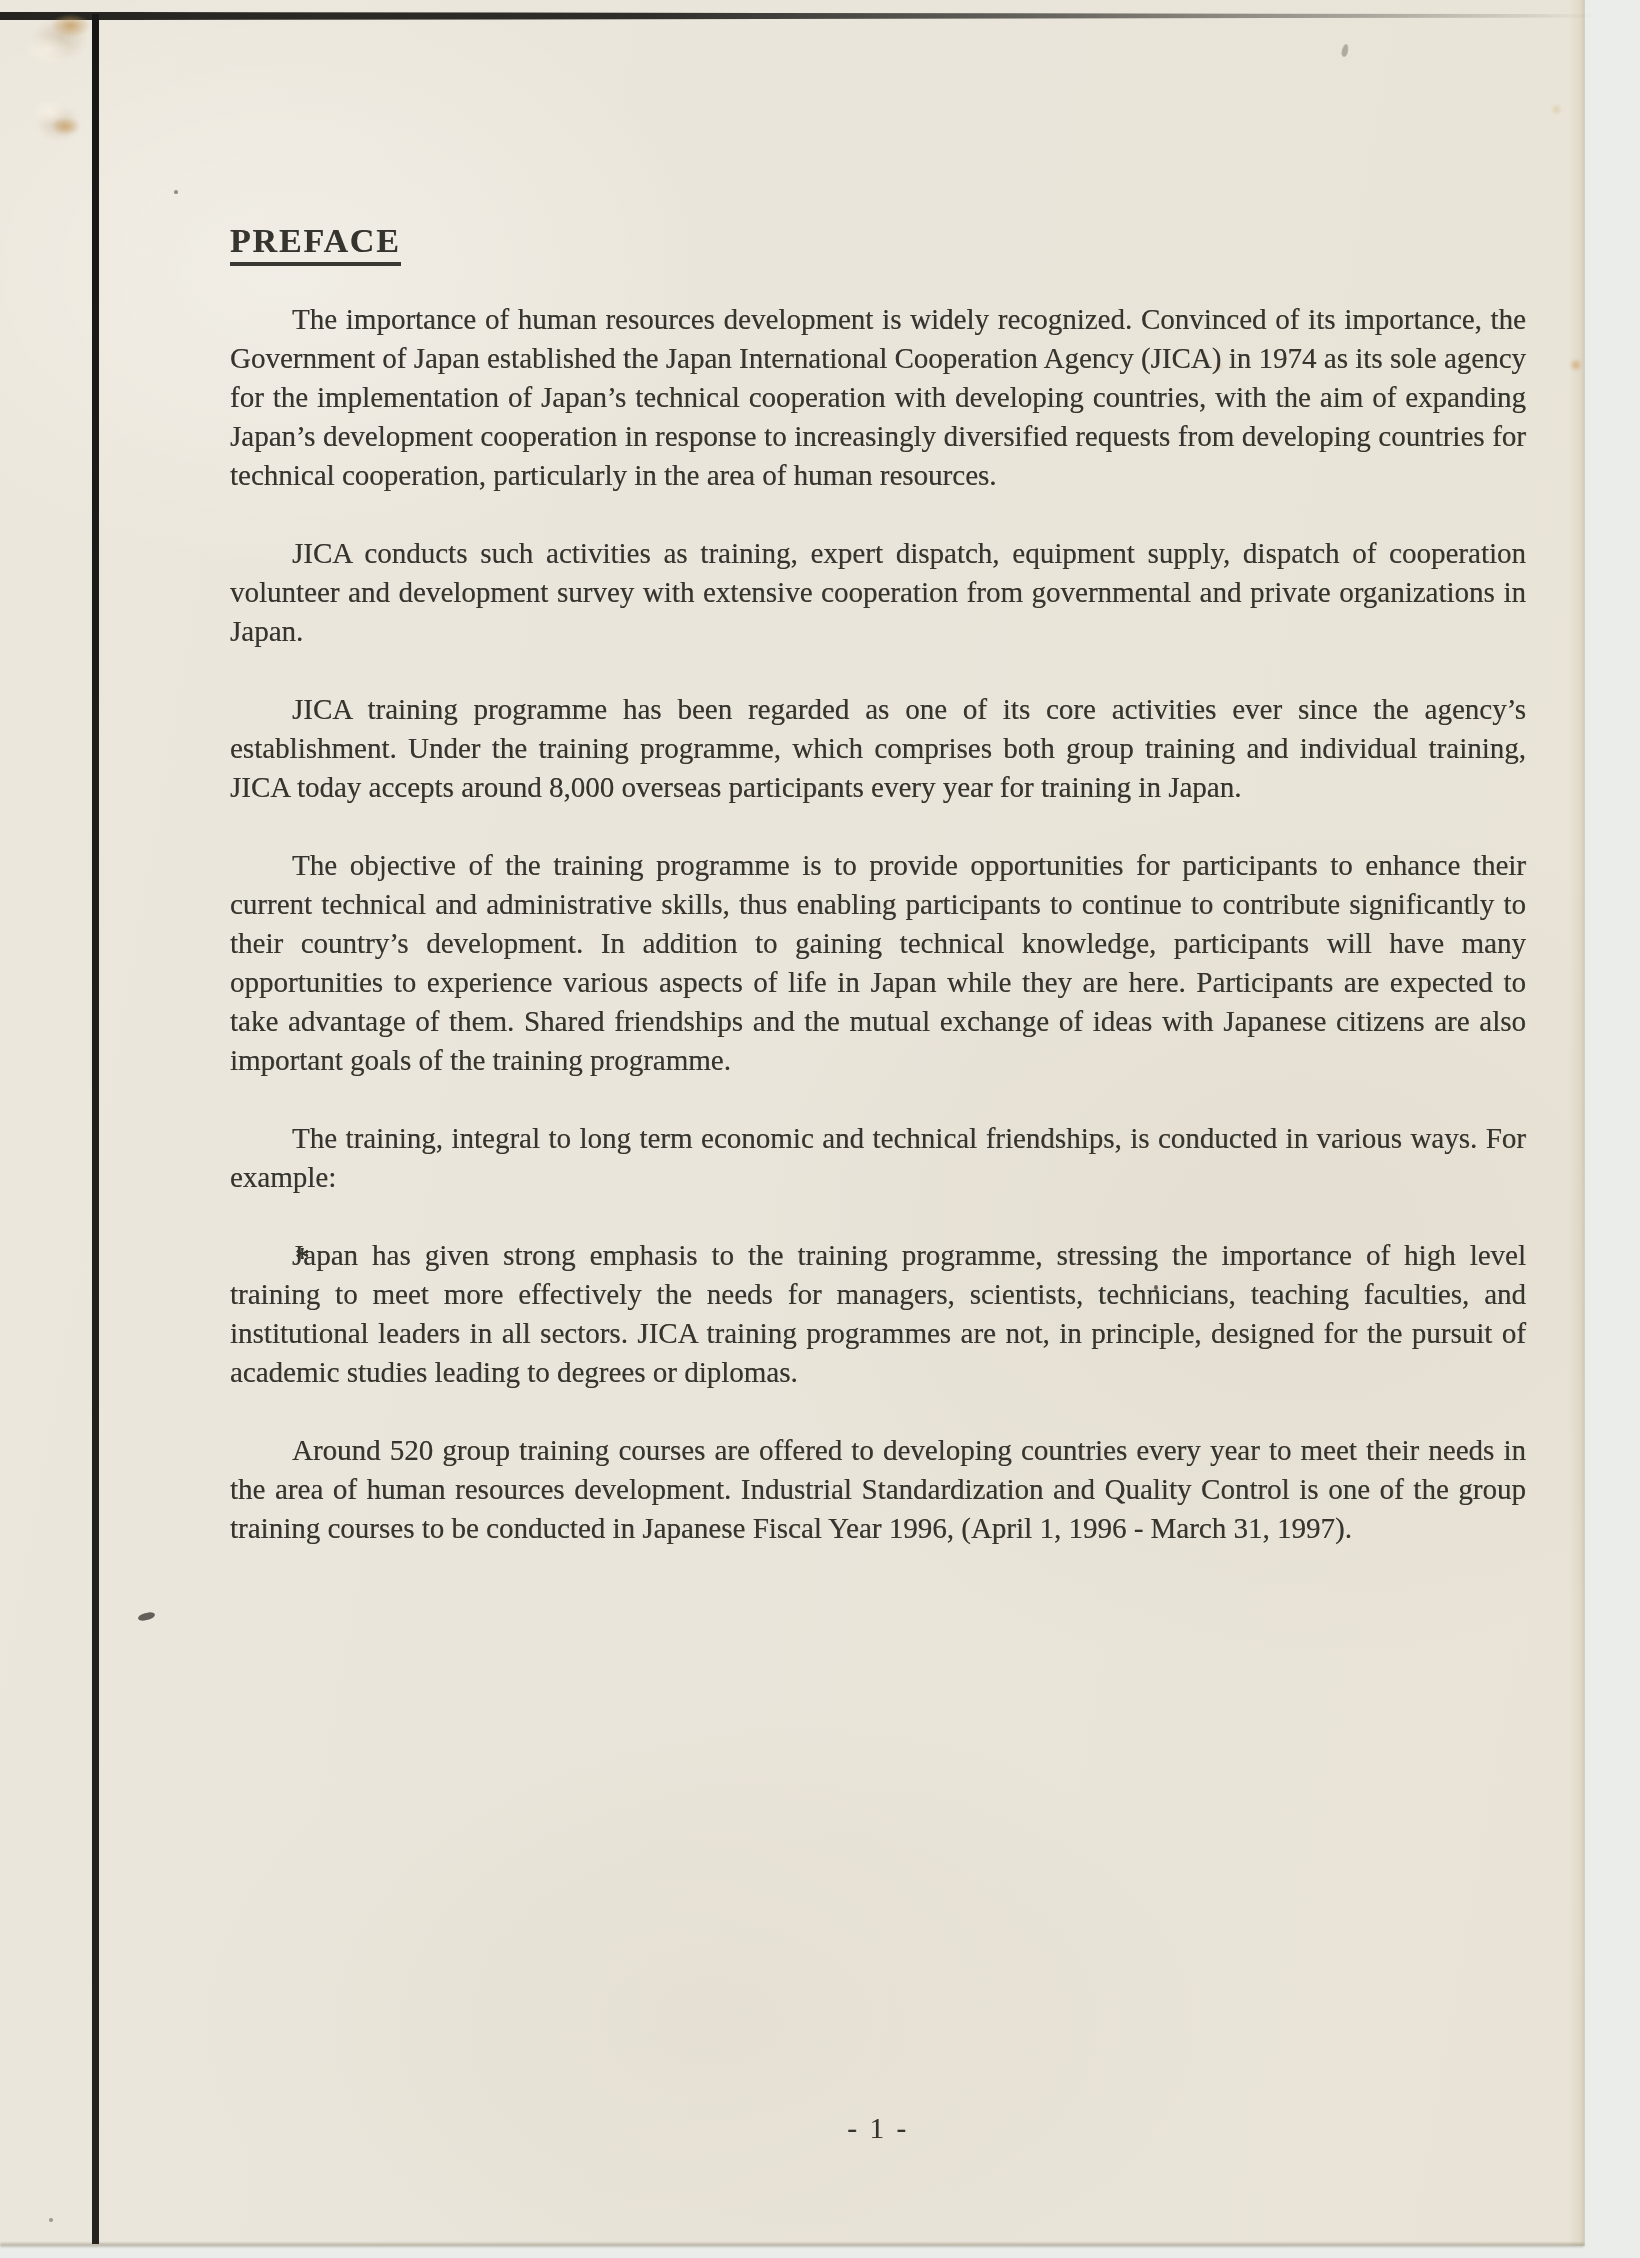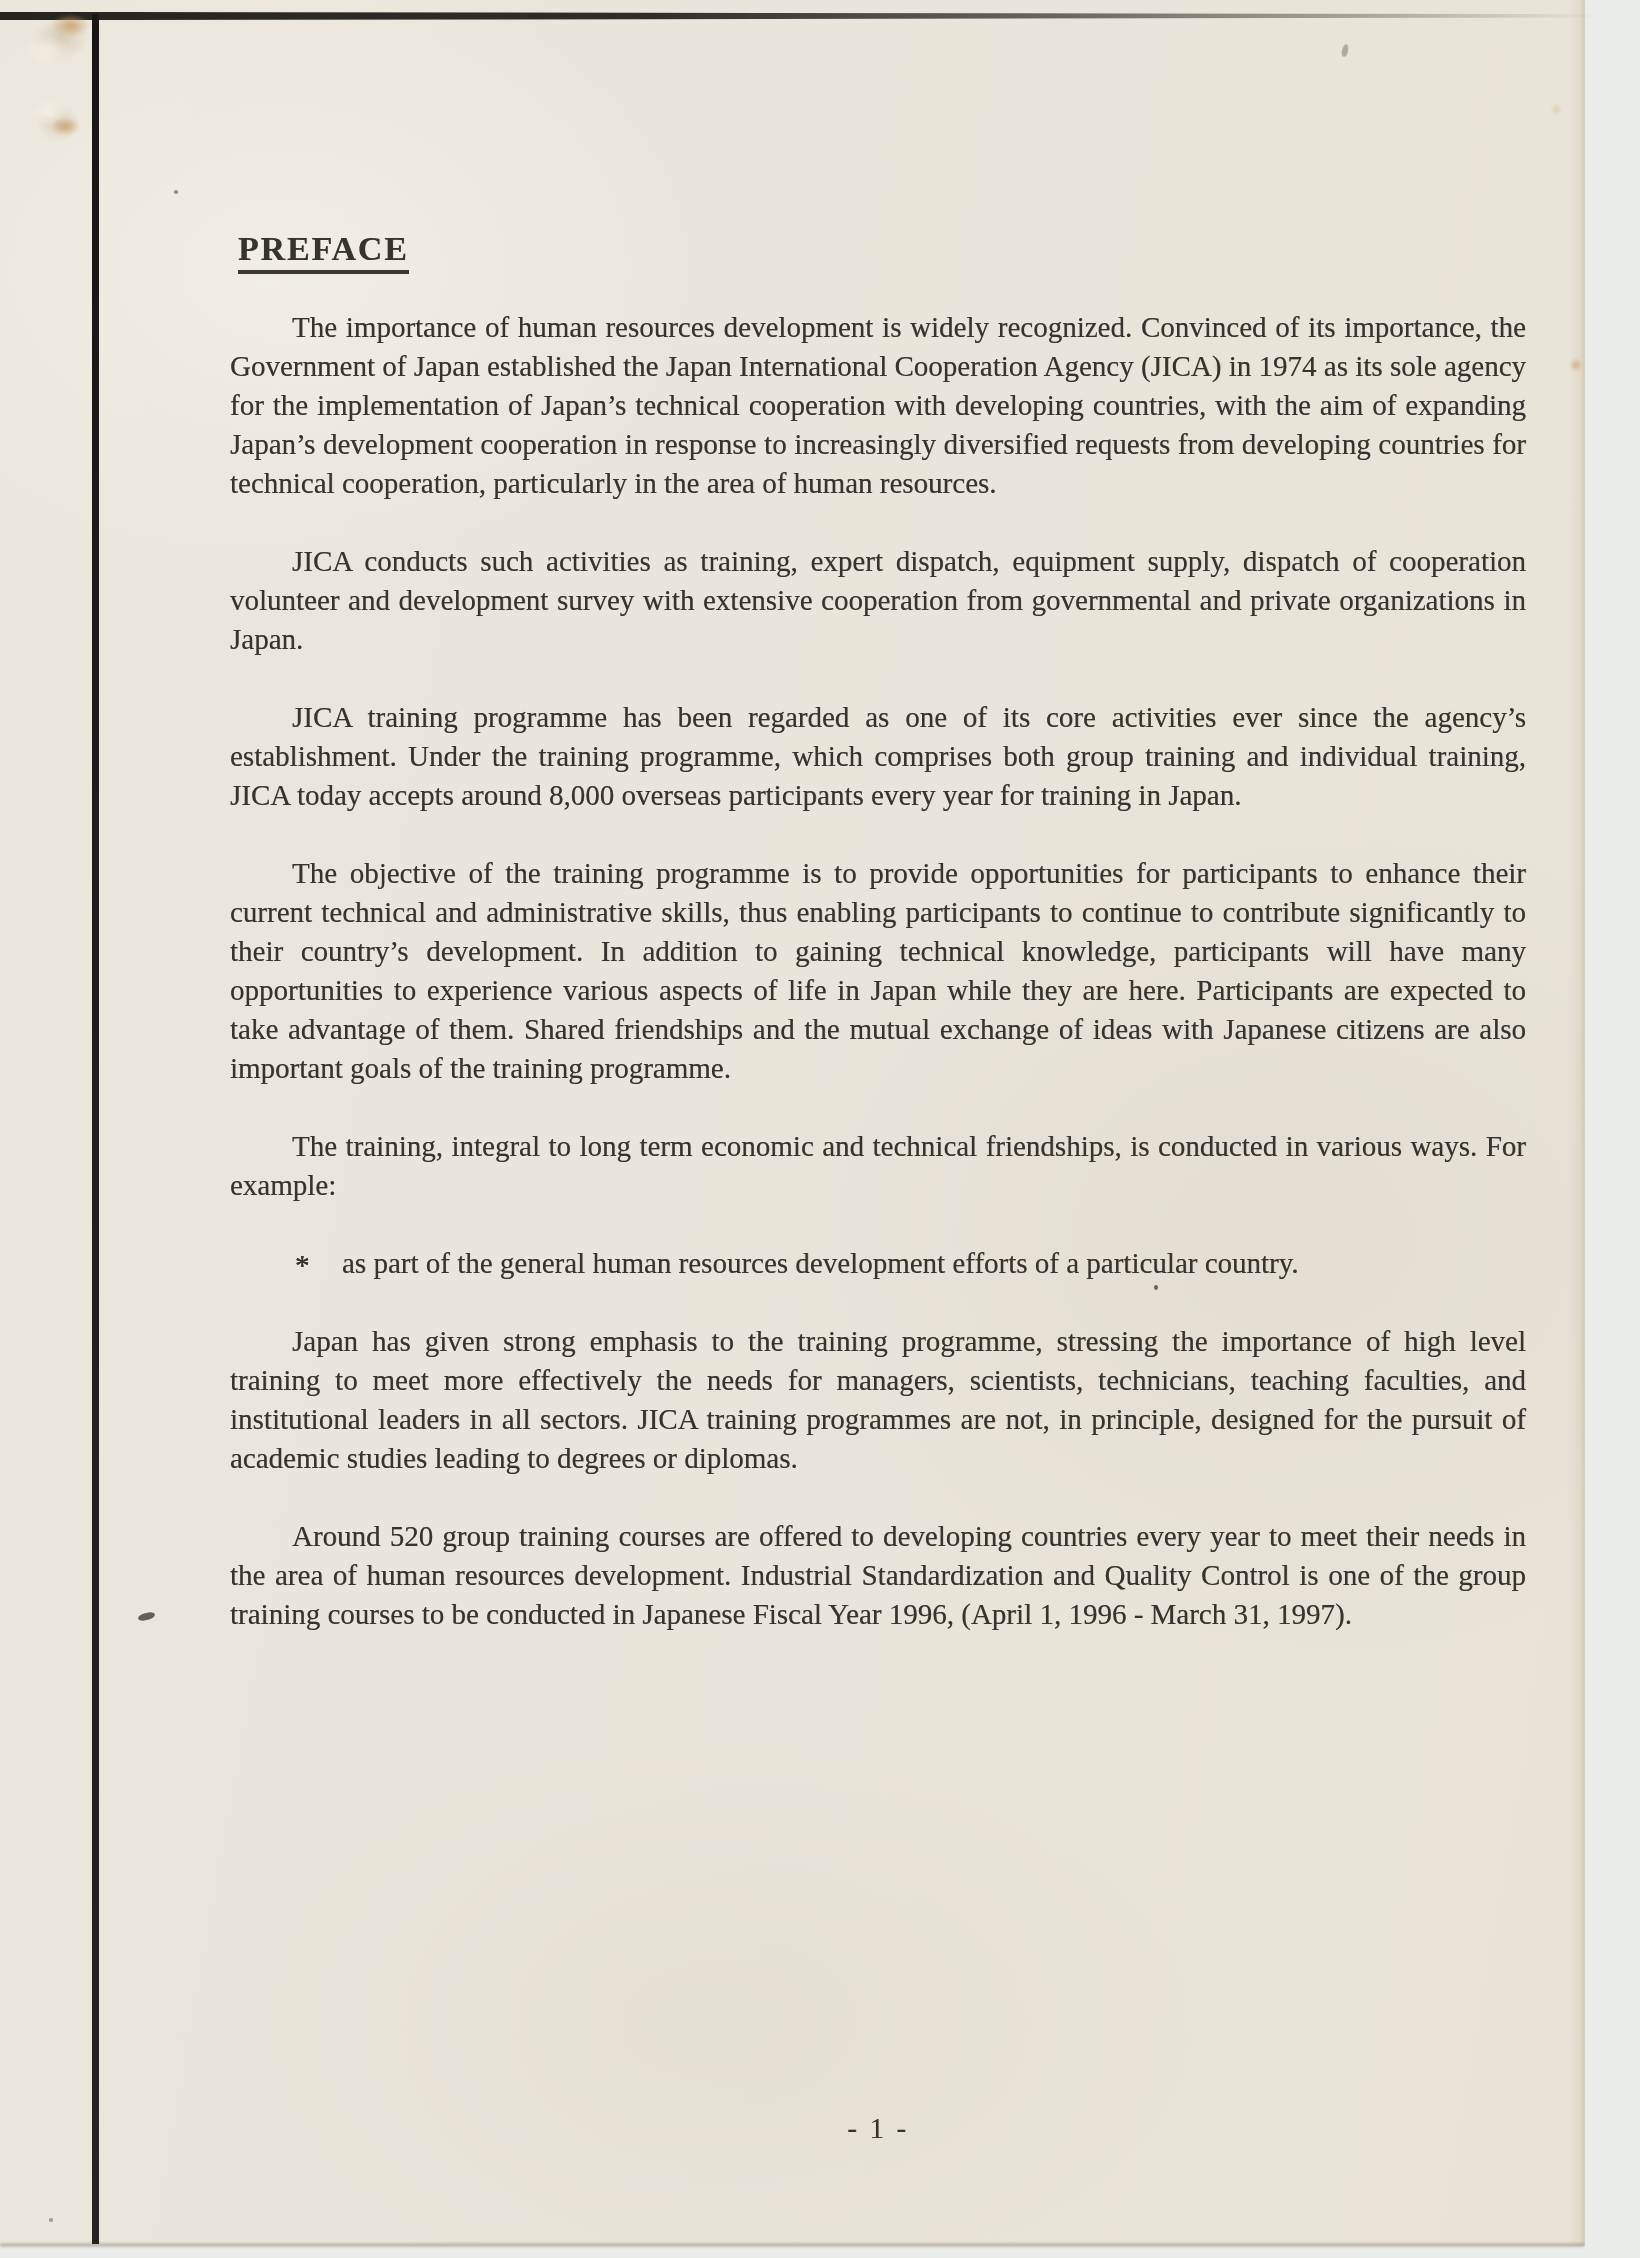--- a/index.html
+++ b/index.html
@@ -69,21 +69,21 @@
   .stain-1{left:1570px;top:358px;width:12.4px;height:14px;background:radial-gradient(circle at 50% 50%, rgba(201,140,70,0.55), rgba(201,140,70,0) 75%);}
   .stain-2{left:1214px;top:362px;width:8.8px;height:8.8px;background:radial-gradient(circle at 50% 50%, rgba(201,150,80,0.4), rgba(201,150,80,0) 75%);}
   .stain-3{left:1551px;top:104px;width:10.6px;height:10.6px;background:radial-gradient(circle at 50% 50%, rgba(205,170,100,0.35), rgba(205,170,100,0) 75%);}
   
   .doc{
     position:absolute;left:230px;top:221px;width:1296px;
     color:#36342e;
     text-shadow:0.3px 0.3px 0.5px rgba(58,54,48,0.55);
   }
   .doc h1{
-    font-size:34px;line-height:39px;font-weight:bold;letter-spacing:1.8px;margin:8px;
+    font-size:34px;line-height:39px;font-weight:bold;letter-spacing:1.8px;margin:0;
   }
   .doc h1 .u{
     border-bottom:4.4px solid #3a3833;padding-bottom:2.6px;
   }
   .doc p{
     font-size:29px;line-height:39px;margin:39px 0 0 0;
     text-indent:62px;text-align:justify;
   }
   .doc p.first{margin-top:40px;}
   .bullet-list{margin:39px 0 0 0;}
@@ -130,21 +130,20 @@
   <p>JICA training programme has been regarded as one of its core activities ever since the agency’s establishment. Under the training programme, which comprises both group training and individual training, JICA today accepts around 8,000 overseas participants every year for training in Japan.</p>
   <p>The objective of the training programme is to provide opportunities for participants to enhance their current technical and administrative skills, thus enabling participants to continue to contribute significantly to their country’s development. In addition to gaining technical knowledge, participants will have many opportunities to experience various aspects of life in Japan while they are here. Participants are expected to take advantage of them. Shared friendships and the mutual exchange of ideas with Japanese citizens are also important goals of the training programme.</p>
   <p>The training, integral to long term economic and technical friendships, is conducted in various ways. For example:</p>
 
   <div class="bullet-list">
     <div class="bullet-item">
       <span class="marker">*</span>
     </div>
     <div class="bullet-item">
       <span class="marker">*</span>
-      <span>as part of the general human resources development efforts of a particular country.</span>
     </div>
   </div>
 
   <p>Japan has given strong emphasis to the training programme, stressing the importance of high level training to meet more effectively the needs for managers, scientists, technicians, teaching faculties, and institutional leaders in all sectors. JICA training programmes are not, in principle, designed for the pursuit of academic studies leading to degrees or diplomas.</p>
   <p>Around 520 group training courses are offered to developing countries every year to meet their needs in the area of human resources development. Industrial Standardization and Quality Control is one of the group training courses to be conducted in Japanese Fiscal Year 1996, (April 1, 1996 - March 31, 1997).</p>
 </div>
 
 <div class="pagenum">- 1 -</div>
 
 

